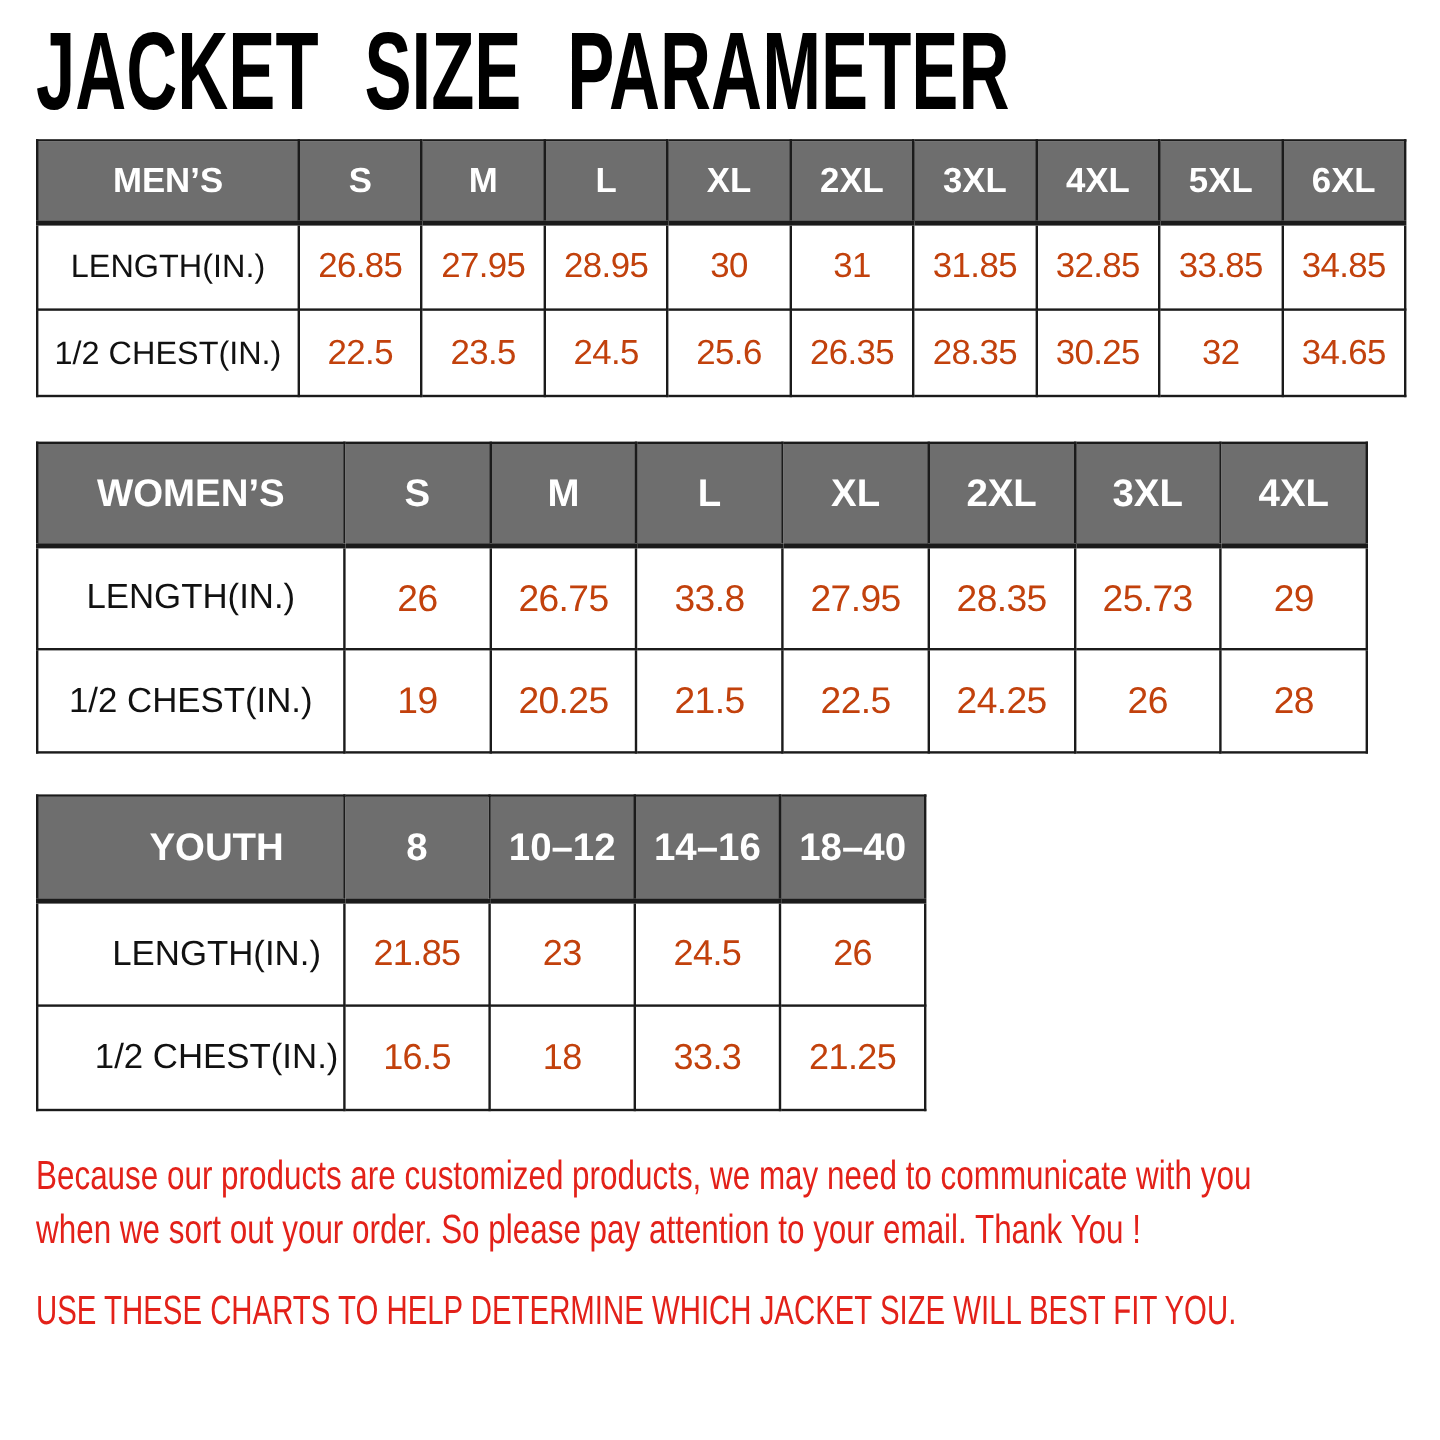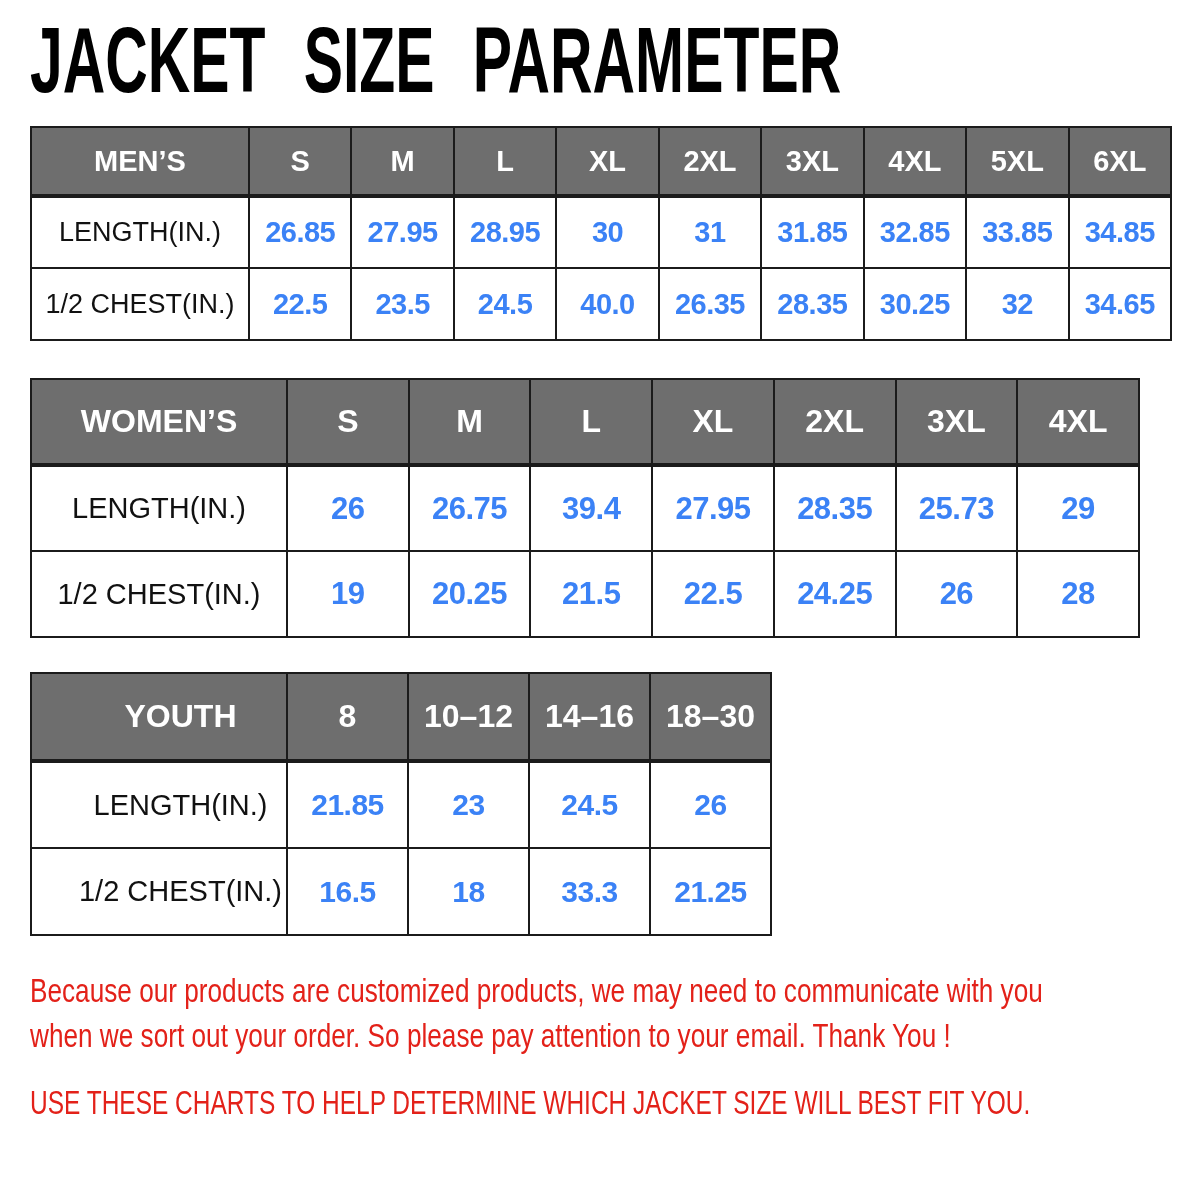--- a/index.html
+++ b/index.html
@@ -57,24 +57,24 @@
     padding: 0;
     overflow: hidden;
   }
   thead th {
     background: #6e6e6e;
     color: #ffffff;
     font-weight: bold;
     border-bottom-width: 4px;
   }
   td.lbl { font-weight: normal; color: #111111; }
-  td.num { font-weight: 700; color: #3b82f6; letter-spacing: -0.5px; }
-
-  
-  .tbl-mens { width: 1142px; margin-top: 30px; }
+  td.num { font-weight: 400; color: #c2410c; letter-spacing: -0.5px; }
+
+  
+  .tbl-mens { width: 1142px; margin-top: 20px; }
   .tbl-mens thead tr { height: 69px; }
   .tbl-mens tbody tr { height: 72px; }
   .tbl-mens th:first-child, .tbl-mens td:first-child { width: 218px; }
   .tbl-mens thead th { font-size: 29px; }
   .tbl-mens td.lbl { font-size: 27px; }
   .tbl-mens td.num { font-size: 29px; }
 
   
   .tbl-womens { width: 1110px; margin-top: 37px; }
   .tbl-womens thead tr { height: 86px; }
@@ -143,21 +143,21 @@
           <td class="num">31.85</td>
           <td class="num">32.85</td>
           <td class="num">33.85</td>
           <td class="num">34.85</td>
         </tr>
         <tr>
           <td class="lbl">1/2 CHEST(IN.)</td>
           <td class="num">22.5</td>
           <td class="num">23.5</td>
           <td class="num">24.5</td>
-          <td class="num">40.0</td>
+          <td class="num">25.6</td>
           <td class="num">26.35</td>
           <td class="num">28.35</td>
           <td class="num">30.25</td>
           <td class="num">32</td>
           <td class="num">34.65</td>
         </tr>
       </tbody>
     </table>
 
   <table class="tbl-womens">
@@ -171,21 +171,21 @@
           <th>2XL</th>
           <th>3XL</th>
           <th>4XL</th>
         </tr>
       </thead>
       <tbody>
         <tr>
           <td class="lbl">LENGTH(IN.)</td>
           <td class="num">26</td>
           <td class="num">26.75</td>
-          <td class="num">39.4</td>
+          <td class="num">33.8</td>
           <td class="num">27.95</td>
           <td class="num">28.35</td>
           <td class="num">25.73</td>
           <td class="num">29</td>
         </tr>
         <tr>
           <td class="lbl">1/2 CHEST(IN.)</td>
           <td class="num">19</td>
           <td class="num">20.25</td>
           <td class="num">21.5</td>
@@ -197,21 +197,21 @@
       </tbody>
     </table>
 
   <table class="tbl-youth">
       <thead>
         <tr>
           <th>YOUTH</th>
           <th>8</th>
           <th>10–12</th>
           <th>14–16</th>
-          <th>18–30</th>
+          <th>18–40</th>
         </tr>
       </thead>
       <tbody>
         <tr>
           <td class="lbl">LENGTH(IN.)</td>
           <td class="num">21.85</td>
           <td class="num">23</td>
           <td class="num">24.5</td>
           <td class="num">26</td>
         </tr>

